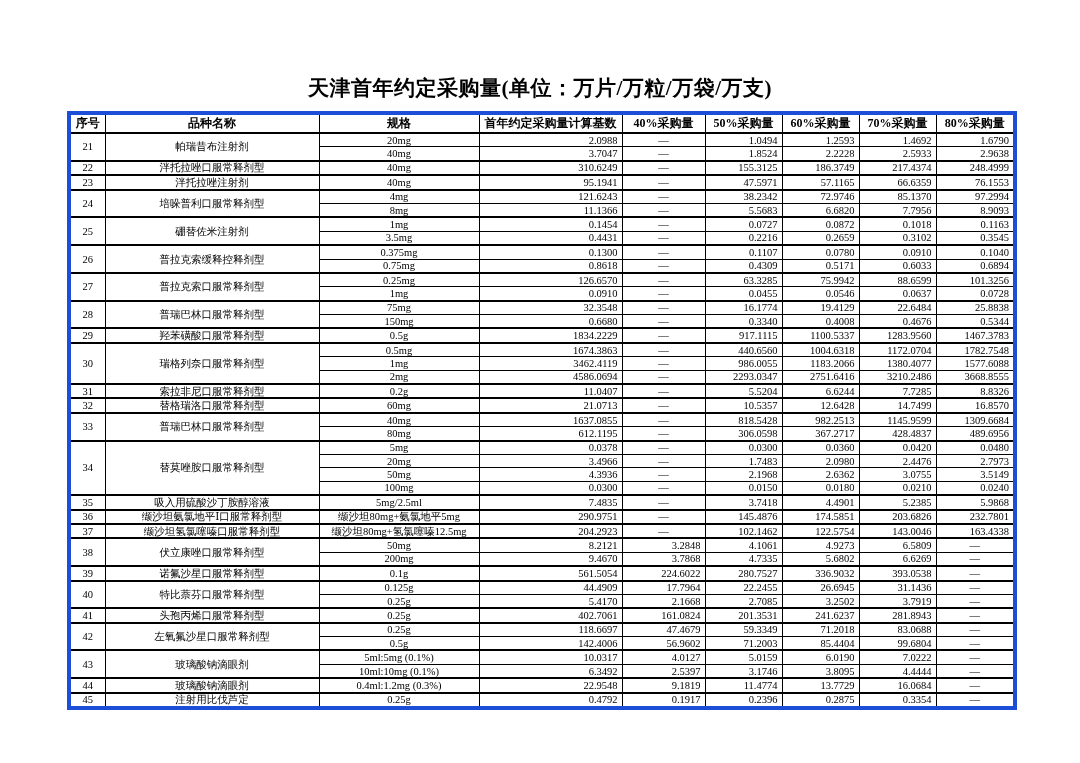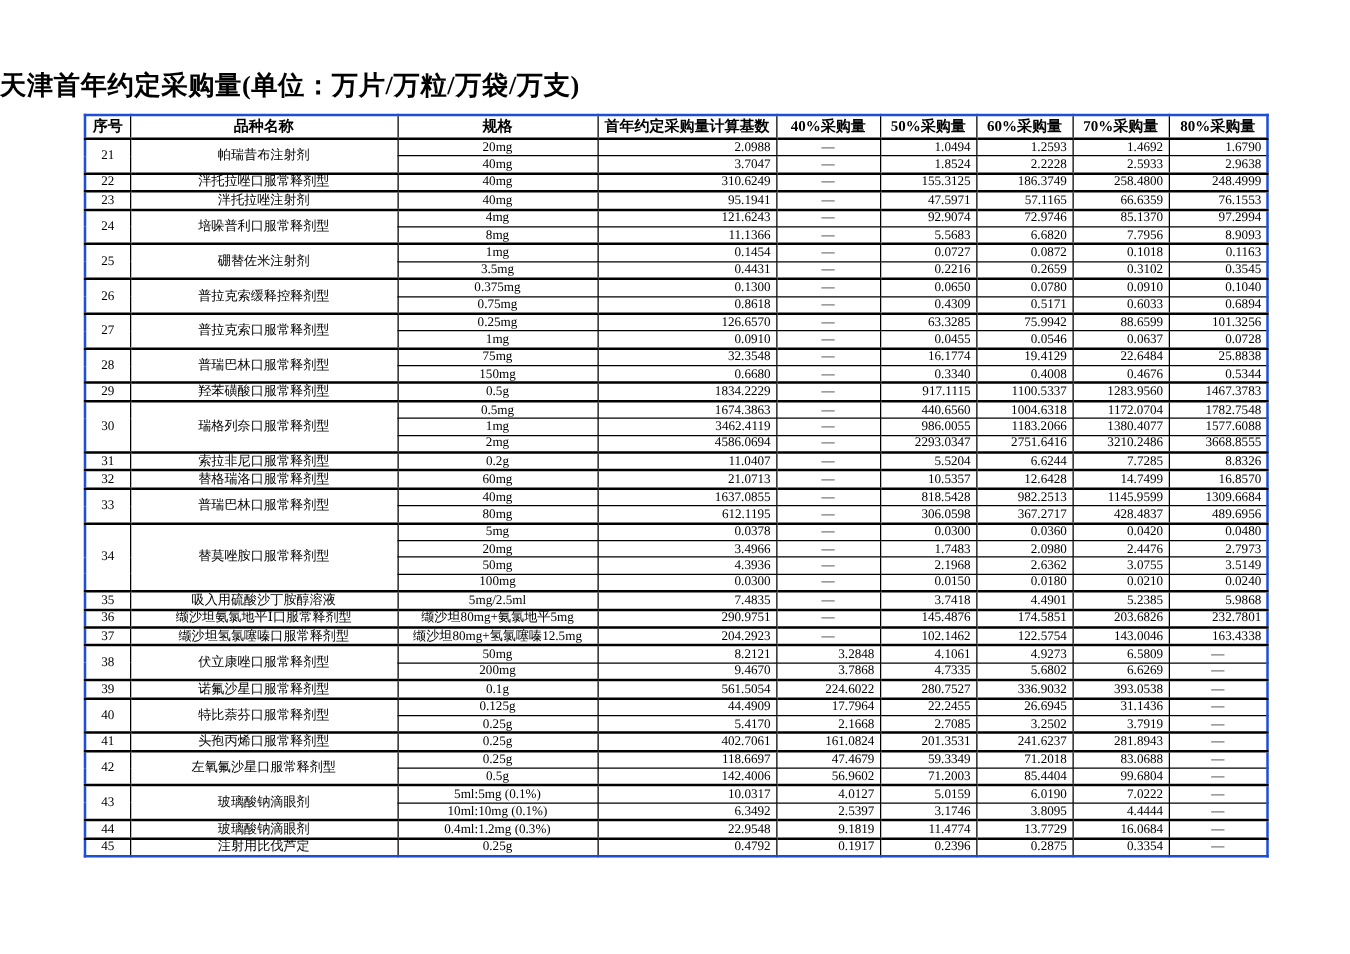--- a/index.html
+++ b/index.html
@@ -10,32 +10,33 @@
   }
   .page {
     position: relative;
     width: 1080px;
     height: 763px;
     background: #fff;
     overflow: hidden;
   }
   .title {
     margin: 0;
-    padding-top: 54px;
+    padding-top: 74px;
     padding-bottom: 9px;
+    text-align: center;
     font-size: 21px;
     font-weight: bold;
     letter-spacing: 0.5px;
   }
   table.tbl {
     margin-left: 67px;
     width: 946px;
     table-layout: fixed;
     border-collapse: collapse;
-    border: 2px solid #1d4ed8;
+    border: 4px solid #1d4ed8;
   }
   .tbl th {
     border: 1px solid #000;
     border-bottom: 2px solid #000;
     font-size: 12px;
     font-weight: bold;
     text-align: center;
     height: 17px;
     padding: 0 2px;
     overflow: hidden;
@@ -109,41 +110,41 @@
           <td class="c-num">2.9638</td>
         </tr>
         <tr class="group-start">
           <td rowspan="1" class="c-no">22</td>
           <td rowspan="1" class="c-name">泮托拉唑口服常释剂型</td>
           <td class="c-spec">40mg</td>
           <td class="c-num">310.6249</td>
           <td class="c-dash">—</td>
           <td class="c-num">155.3125</td>
           <td class="c-num">186.3749</td>
-          <td class="c-num">258.4800</td>
+          <td class="c-num">217.4374</td>
           <td class="c-num">248.4999</td>
         </tr>
         <tr class="group-start">
           <td rowspan="1" class="c-no">23</td>
           <td rowspan="1" class="c-name">泮托拉唑注射剂</td>
           <td class="c-spec">40mg</td>
           <td class="c-num">95.1941</td>
           <td class="c-dash">—</td>
           <td class="c-num">47.5971</td>
           <td class="c-num">57.1165</td>
           <td class="c-num">66.6359</td>
           <td class="c-num">76.1553</td>
         </tr>
         <tr class="group-start">
           <td rowspan="2" class="c-no">24</td>
           <td rowspan="2" class="c-name">培哚普利口服常释剂型</td>
           <td class="c-spec">4mg</td>
           <td class="c-num">121.6243</td>
           <td class="c-dash">—</td>
-          <td class="c-num">92.9074</td>
+          <td class="c-num">38.2342</td>
           <td class="c-num">72.9746</td>
           <td class="c-num">85.1370</td>
           <td class="c-num">97.2994</td>
         </tr>
         <tr>
           <td class="c-spec">8mg</td>
           <td class="c-num">11.1366</td>
           <td class="c-dash">—</td>
           <td class="c-num">5.5683</td>
           <td class="c-num">6.6820</td>
@@ -169,21 +170,21 @@
           <td class="c-num">0.2659</td>
           <td class="c-num">0.3102</td>
           <td class="c-num">0.3545</td>
         </tr>
         <tr class="group-start">
           <td rowspan="2" class="c-no">26</td>
           <td rowspan="2" class="c-name">普拉克索缓释控释剂型</td>
           <td class="c-spec">0.375mg</td>
           <td class="c-num">0.1300</td>
           <td class="c-dash">—</td>
-          <td class="c-num">0.0650</td>
+          <td class="c-num">0.1107</td>
           <td class="c-num">0.0780</td>
           <td class="c-num">0.0910</td>
           <td class="c-num">0.1040</td>
         </tr>
         <tr>
           <td class="c-spec">0.75mg</td>
           <td class="c-num">0.8618</td>
           <td class="c-dash">—</td>
           <td class="c-num">0.4309</td>
           <td class="c-num">0.5171</td>

